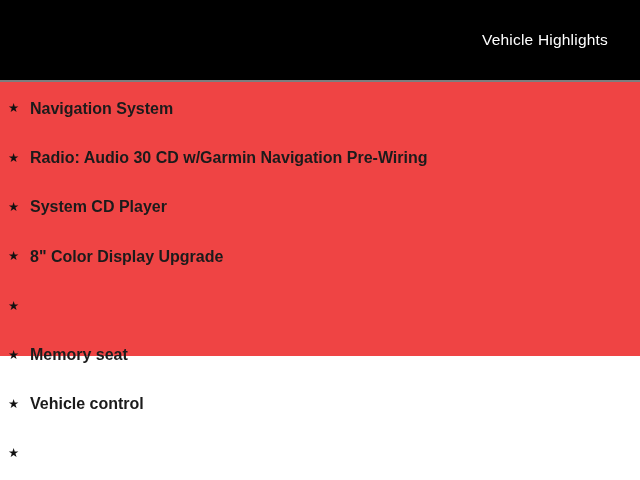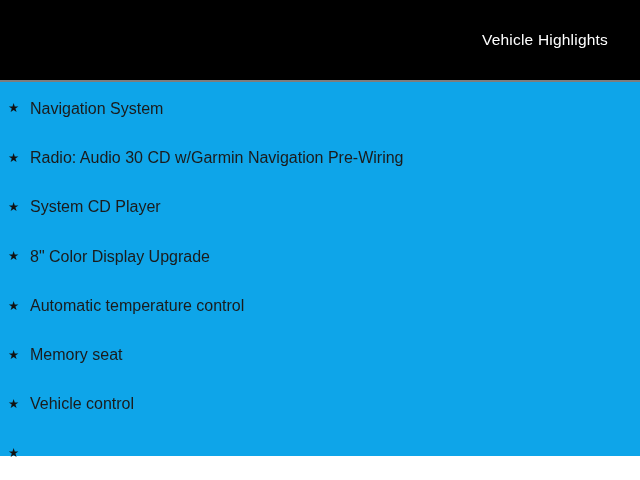--- a/index.html
+++ b/index.html
@@ -8,22 +8,22 @@
   }
   body {
     width: 640px;
     height: 480px;
     background: #ffffff;
     font-family: "Liberation Sans", sans-serif;
     overflow: hidden;
   }
   .page {
     width: 640px;
-    height: 456px;
-    background: #0ea5e9;
+    height: 356px;
+    background: #ef4444;
   }
   .header-bar {
     height: 80px;
     background: #000000;
     display: flex;
     align-items: center;
     justify-content: flex-end;
     padding-right: 32px;
     border-bottom: 2px solid #7d7d7d;
     box-sizing: content-box;
@@ -48,20 +48,21 @@
   .star {
     flex: 0 0 22px;
     width: 22px;
     font-size: 12.5px;
     line-height: 1;
     color: #111111;
     display: inline-block;
   }
   .label {
     white-space: nowrap;
+    font-weight: bold;
   }
 </style>
 </head>
 <body>
 
 <div class="page">
 
   <header class="header-bar">
     <span class="header-title">Vehicle Highlights</span>
   </header>
@@ -78,21 +79,20 @@
     <li class="highlight-item">
       <span class="star">★</span>
       <span class="label">System CD Player</span>
     </li>
     <li class="highlight-item">
       <span class="star">★</span>
       <span class="label">8" Color Display Upgrade</span>
     </li>
     <li class="highlight-item">
       <span class="star">★</span>
-      <span class="label">Automatic temperature control</span>
     </li>
     <li class="highlight-item">
       <span class="star">★</span>
       <span class="label">Memory seat</span>
     </li>
     <li class="highlight-item">
       <span class="star">★</span>
       <span class="label">Vehicle control</span>
     </li>
     <li class="highlight-item">

